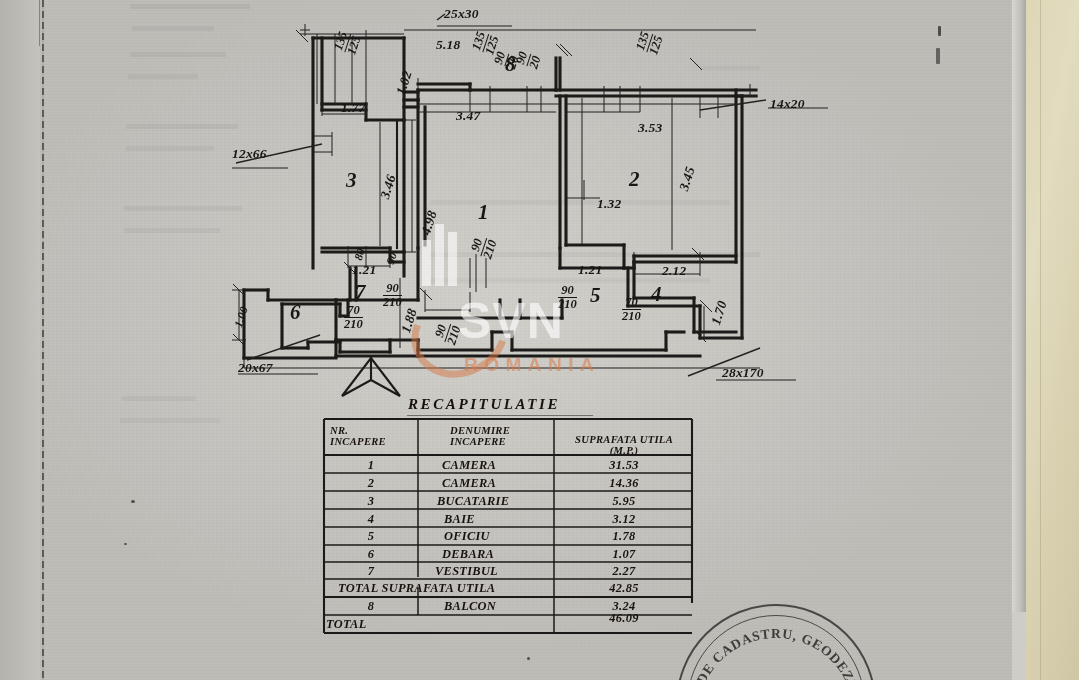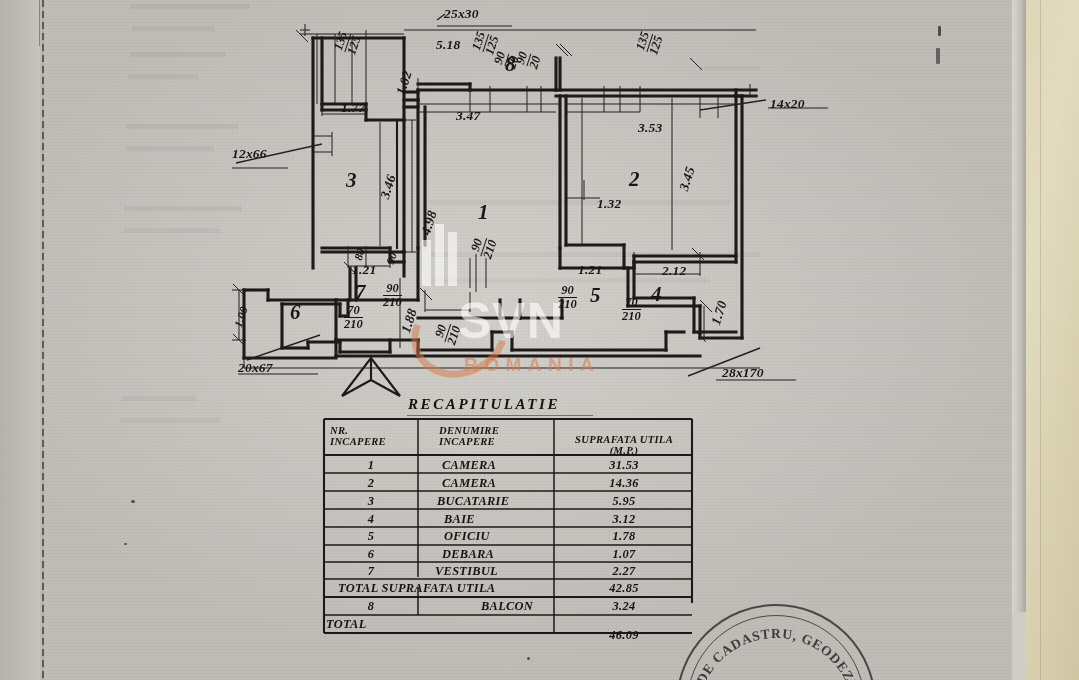--- a/index.html
+++ b/index.html
@@ -527,21 +527,21 @@
       <path class="tline" d="M2,145 L370,145"></path>
       <path class="tline" d="M2,162 L370,162"></path>
       <path class="tlineH" d="M2,180 L370,180"></path>
       <path class="tline" d="M2,198 L370,198"></path>
     </svg>
 
     <div class="tx txS" style="left:8px;top:8px;">
       <span>NR.</span><br>
       <span>INCAPERE</span>
     </div>
-    <div class="tx txS" style="left:117px;top:8px;">
+    <div class="tx txS" style="left:128px;top:8px;">
       <span>DENUMIRE</span><br>
       <span>INCAPERE</span>
     </div>
     <div class="tx txS ctr" style="left:238px;top:17px;width:128px;">
       <span>SUPRAFATA UTILA</span><br>
       <span>(M.P.)</span>
     </div>
 
     <div class="tx ctr" style="left:2px;top:41px;width:94px;"><span>1</span></div>
     <div class="tx" style="left:120px;top:41px;">CAMERA</div>
@@ -568,25 +568,25 @@
     <div class="tx ctr" style="left:238px;top:130px;width:128px;">1.07</div>
 
     <div class="tx ctr" style="left:2px;top:147px;width:94px;"><span>7</span></div>
     <div class="tx" style="left:113px;top:147px;">VESTIBUL</div>
     <div class="tx ctr" style="left:238px;top:147px;width:128px;font-style:italic;">2.27</div>
 
     <div class="tx" style="left:16px;top:164px;">TOTAL SUPRAFATA UTILA</div>
     <div class="tx ctr" style="left:238px;top:164px;width:128px;">42.85</div>
 
     <div class="tx ctr" style="left:2px;top:182px;width:94px;"><span>8</span></div>
-    <div class="tx" style="left:122px;top:182px;margin-left:37px;">BALCON</div>
+    <div class="tx" style="left:122px;top:182px;">BALCON</div>
     <div class="tx ctr" style="left:238px;top:182px;width:128px;">3.24</div>
 
     <div class="tx" style="left:4px;top:200px;">TOTAL</div>
-    <div class="tx ctr" style="left:238px;top:211px;width:128px;">46.09</div>
+    <div class="tx ctr" style="left:238px;top:194px;width:128px;">46.09</div>
   </div>
 
   <div id="stamp">
     <div class="ring2"></div>
     <svg id="stampArc" width="196" height="196">
       <defs>
         <path id="arcpath" d="M 20,110 A 78,78 0 0 1 176,110" fill="none"></path>
       </defs>
       <text>
         <textPath href="#arcpath" startOffset="50%" text-anchor="middle">L DE CADASTRU, GEODEZIE</textPath>

